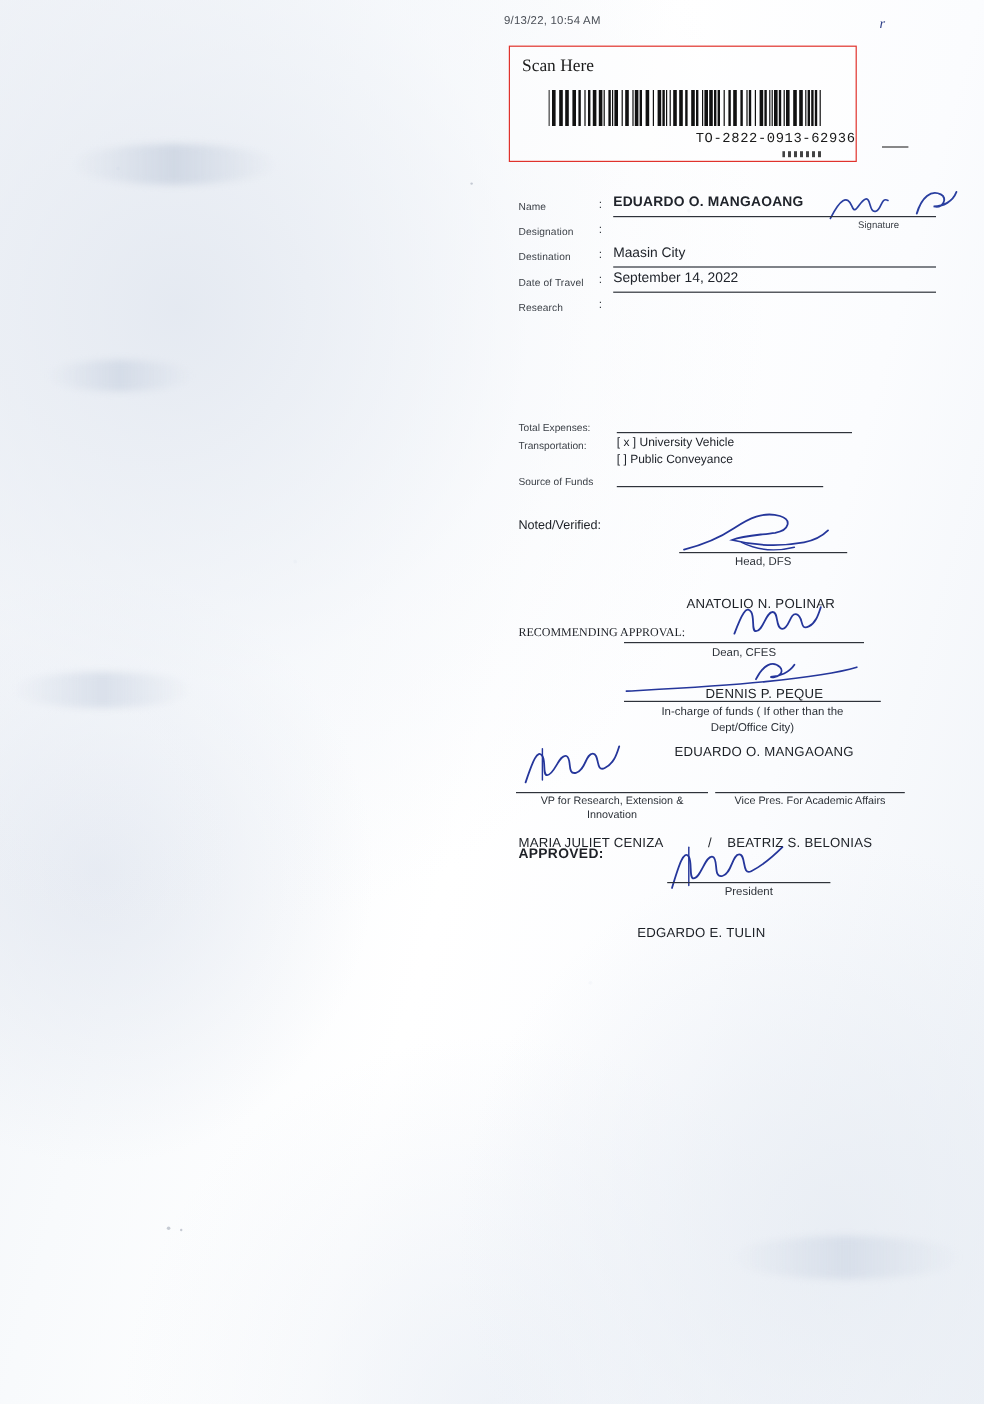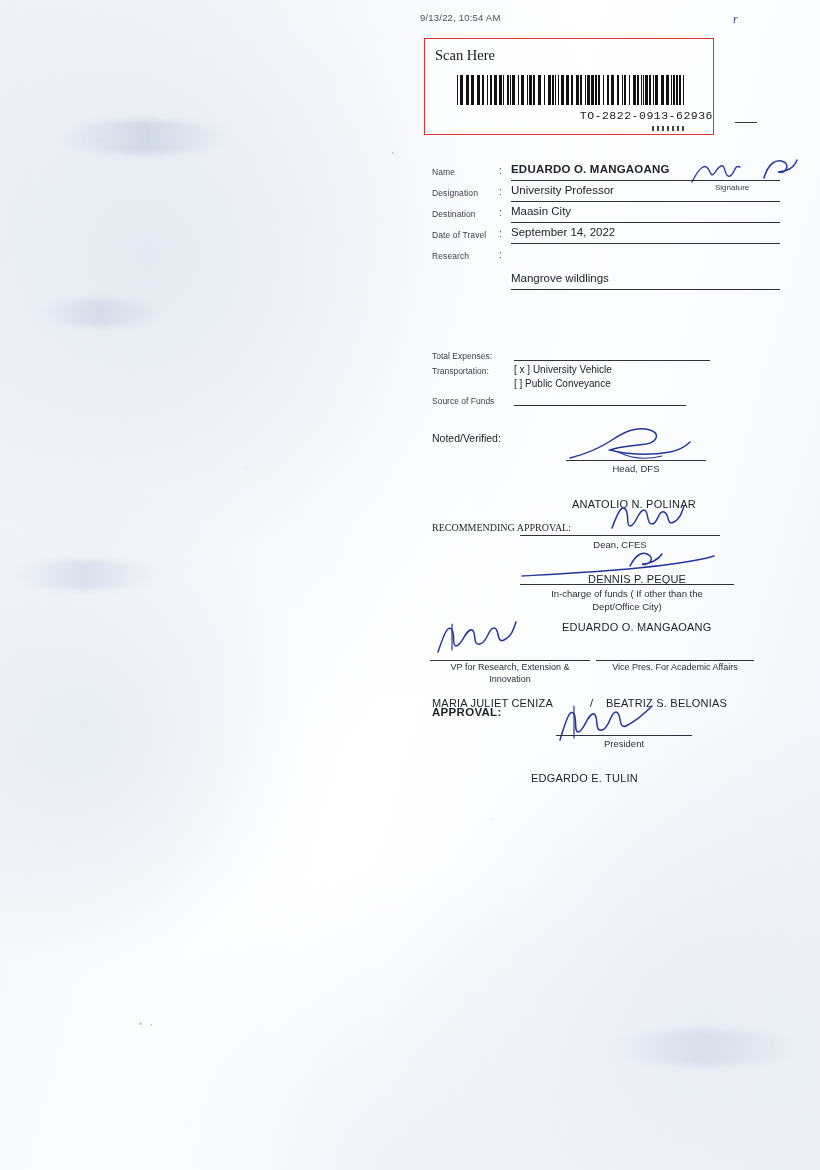--- a/index.html
+++ b/index.html
@@ -387,38 +387,34 @@
 
   <div class="fields">
     <div class="frow">
       <span class="flabel">Name</span>
       <span class="fcolon">:</span>
       <span class="fval bold">EDUARDO O. MANGAOANG</span>
     </div>
     <div class="frow">
       <span class="flabel">Designation</span>
       <span class="fcolon">:</span>
-      <span class="fval">University Professor</span>
     </div>
     <div class="frow">
       <span class="flabel">Destination</span>
       <span class="fcolon">:</span>
       <span class="fval">Maasin City</span>
     </div>
     <div class="frow">
       <span class="flabel">Date of Travel</span>
       <span class="fcolon">:</span>
       <span class="fval">September 14, 2022</span>
     </div>
     <div class="frow" style="height:25px;">
       <span class="flabel">Research</span>
       <span class="fcolon">:</span>
-    </div>
-    <div class="frow" style="height:25px;">
-      <span class="fval cont" style="font-size:11.5px;">Mangrove wildlings</span>
     </div>
   </div>
   <div class="sig-cap">Signature</div>
 
   <div class="totals">
     <div class="trow">
       <span class="tlabel">Total Expenses:</span>
       <span class="tline"></span>
     </div>
     <div class="trow" style="height:30px;">
@@ -473,21 +469,21 @@
   </div>
   <div class="sline" style="left:430px;top:660px;width:160px;"></div>
   <div class="sline" style="left:596px;top:660px;width:158px;"></div>
   <div class="sname" style="left:432px;top:649px;">MARIA JULIET  CENIZA</div>
   <div class="sname" style="left:590px;top:649px;">/</div>
   <div class="sname" style="left:606px;top:649px;">BEATRIZ S. BELONIAS</div>
   <div class="stitle" style="left:426px;top:662px;width:168px;font-size:9px;">VP for Research, Extension &amp;</div>
   <div class="stitle" style="left:426px;top:674px;width:168px;font-size:9px;">Innovation</div>
   <div class="stitle" style="left:592px;top:662px;width:166px;font-size:9px;">Vice Pres. For Academic Affairs</div>
 
-  <div class="sec-label" style="left:432px;top:706px;font-weight:bold;font-size:11.5px;letter-spacing:.3px;">APPROVAL:</div>
+  <div class="sec-label" style="left:432px;top:706px;font-weight:bold;font-size:11.5px;letter-spacing:.3px;">APPROVED:</div>
   <div class="ink" style="left:552px;top:700px;">
     <svg width="120" height="44" viewBox="0 0 120 44">
       <path d="M8,40 C14,20 18,8 22,14 C25,19 22,32 26,32 C32,32 36,12 42,14 C47,16 42,32 50,30 C58,28 58,12 64,12 C70,12 66,30 74,26 C86,20 94,12 100,6" fill="none" stroke="#25369b" stroke-width="1.5" stroke-linecap="round"></path>
       <path d="M22,6 L22,38" fill="none" stroke="#25369b" stroke-width="1.2" stroke-linecap="round"></path>
     </svg>
   </div>
   <div class="sline" style="left:556px;top:735px;width:136px;"></div>
   <div class="sname" style="left:531px;top:724px;">EDGARDO E. TULIN</div>
   <div class="stitle" style="left:556px;top:738px;width:136px;">President</div>
 </div>

